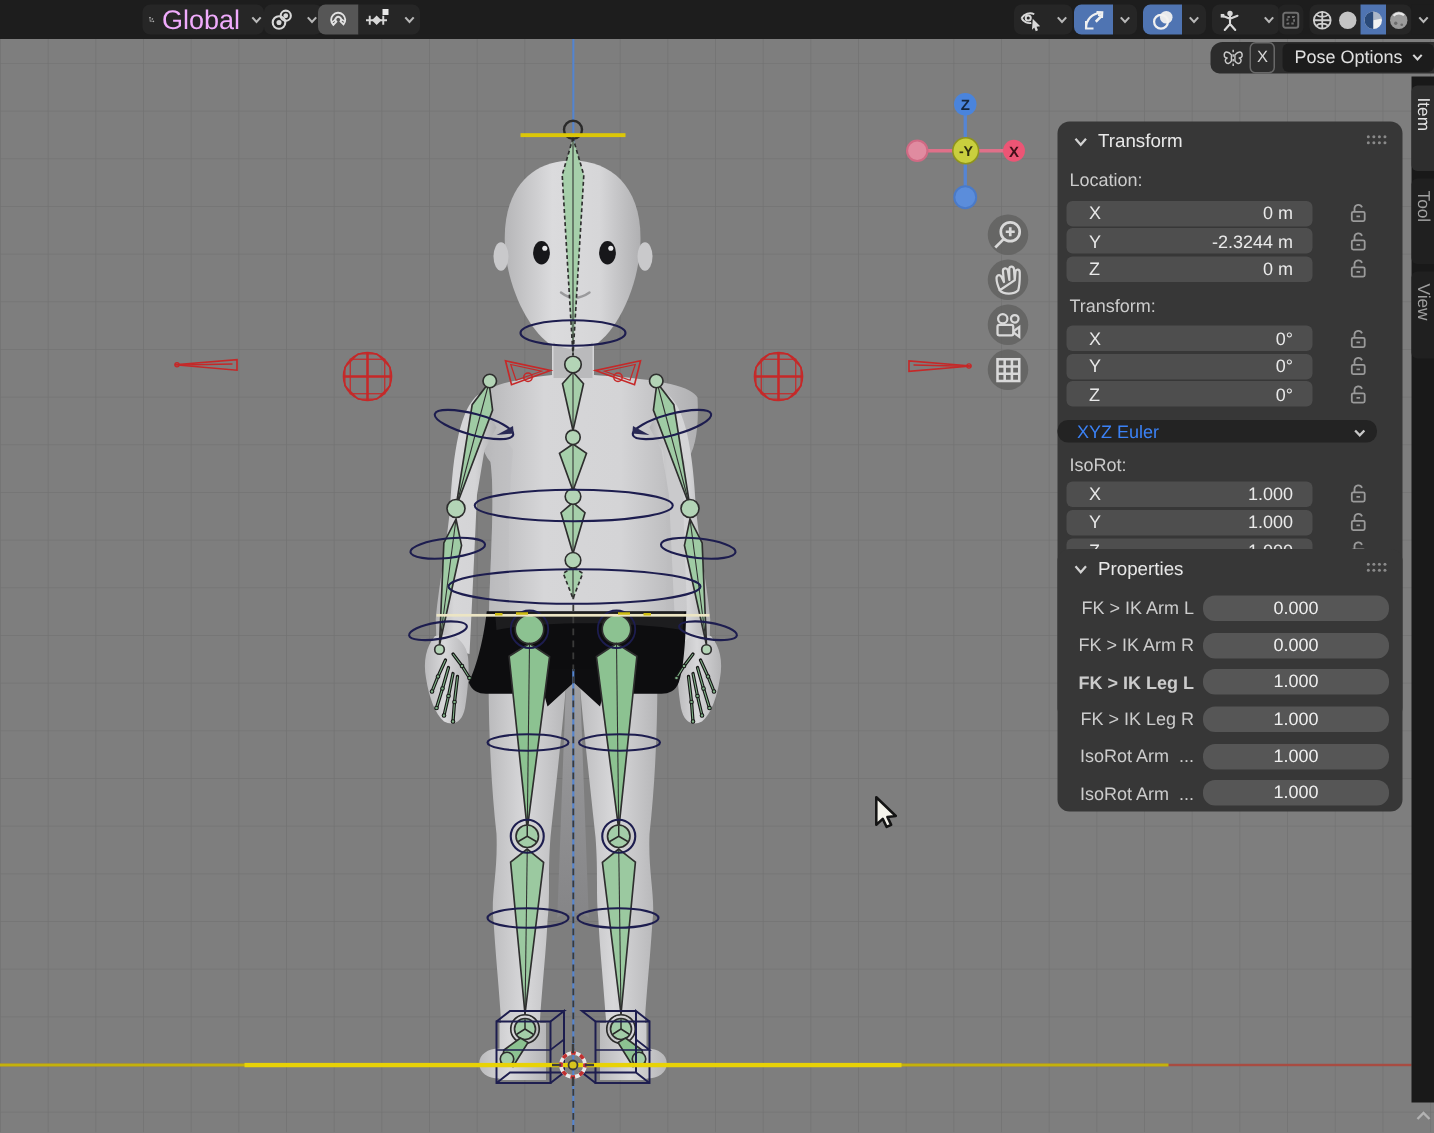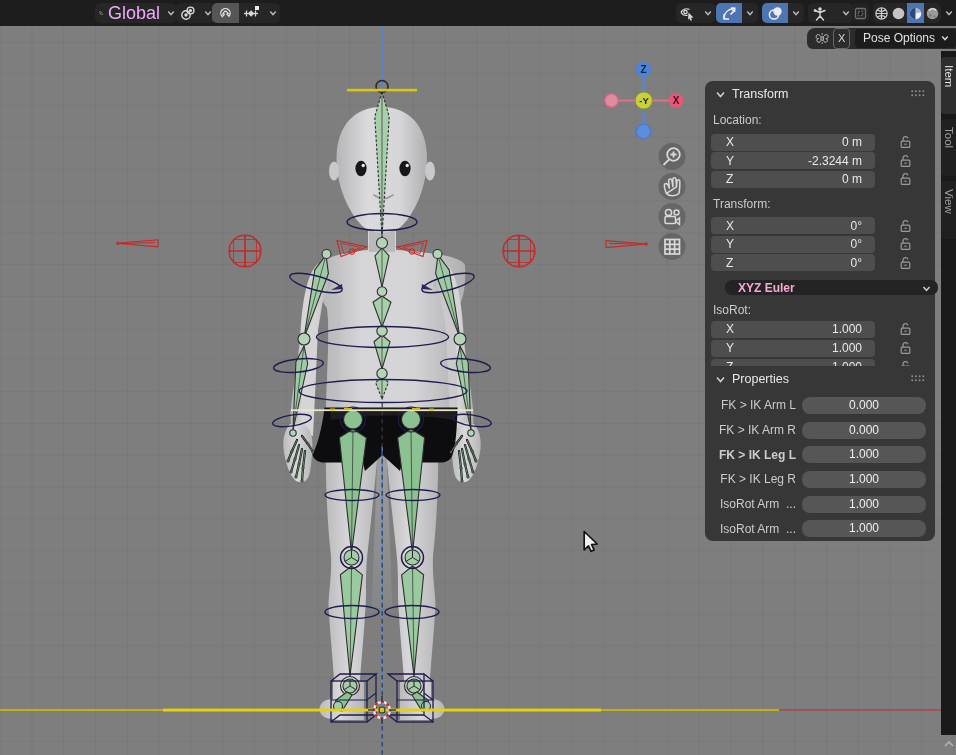--- a/index.html
+++ b/index.html
@@ -21,22 +21,22 @@
 #panelP{top:366px;height:175px;}
 .phead{position:absolute;left:7px;top:4px;height:18px;display:flex;align-items:center;
   color:#e8e8e8;font-size:12.5px;}
 .dots{position:absolute;right:10px;top:9px;width:14px;height:7px;}
 .plabel{position:absolute;left:8px;color:#cbcbcb;font-size:12px;}
 .fld{position:absolute;left:6px;width:164px;height:17px;background:#4e4e4e;border-radius:4px;
   color:#e9e9e9;font-size:12px;}
 .fld .ax{position:absolute;left:15px;top:1.5px;}
 .fld .val{position:absolute;right:13px;top:1.5px;}
 .lock{position:absolute;left:192px;width:16px;height:16px;}
-#euler{position:absolute;left:20px;width:213px;height:15px;background:#232323;border-radius:7px;
-  color:#f9a8d4;font-size:12px;top:199px;font-weight:bold;}
+#euler{position:absolute;left:0;width:213px;height:15px;background:#232323;border-radius:7px;
+  color:#3b82f6;font-size:12px;top:199px;}
 .pfld{position:absolute;left:97px;width:124px;height:17px;background:#565656;border-radius:8px;
   color:#efefef;font-size:12px;text-align:center;line-height:17px;}
 .plab2{position:absolute;width:88px;text-align:right;color:#cccccc;font-size:12px;left:3px;}
 #tabstrip{position:absolute;left:941px;top:51px;width:15px;height:684px;background:#191919;}
 .tab{position:absolute;left:0;width:15px;color:#9f9f9f;font-size:11.5px;}
 .tab span{display:block;writing-mode:vertical-rl;text-orientation:mixed;margin:0 auto;
   padding-top:8px;white-space:nowrap;}
 #corner{position:absolute;left:941px;top:735px;width:15px;height:20px;color:#aaa;font-size:10px;
   text-align:center;line-height:20px;}
 </style>

